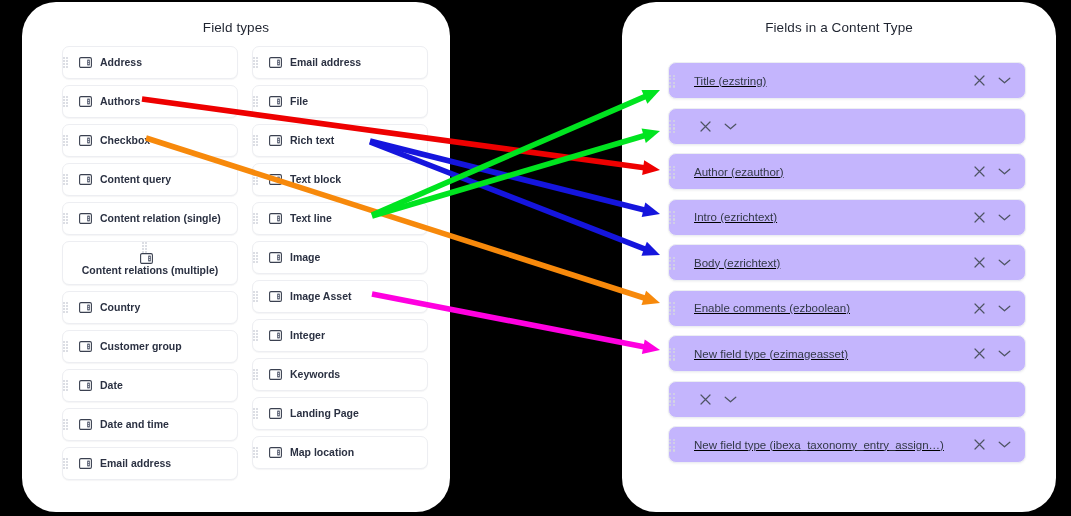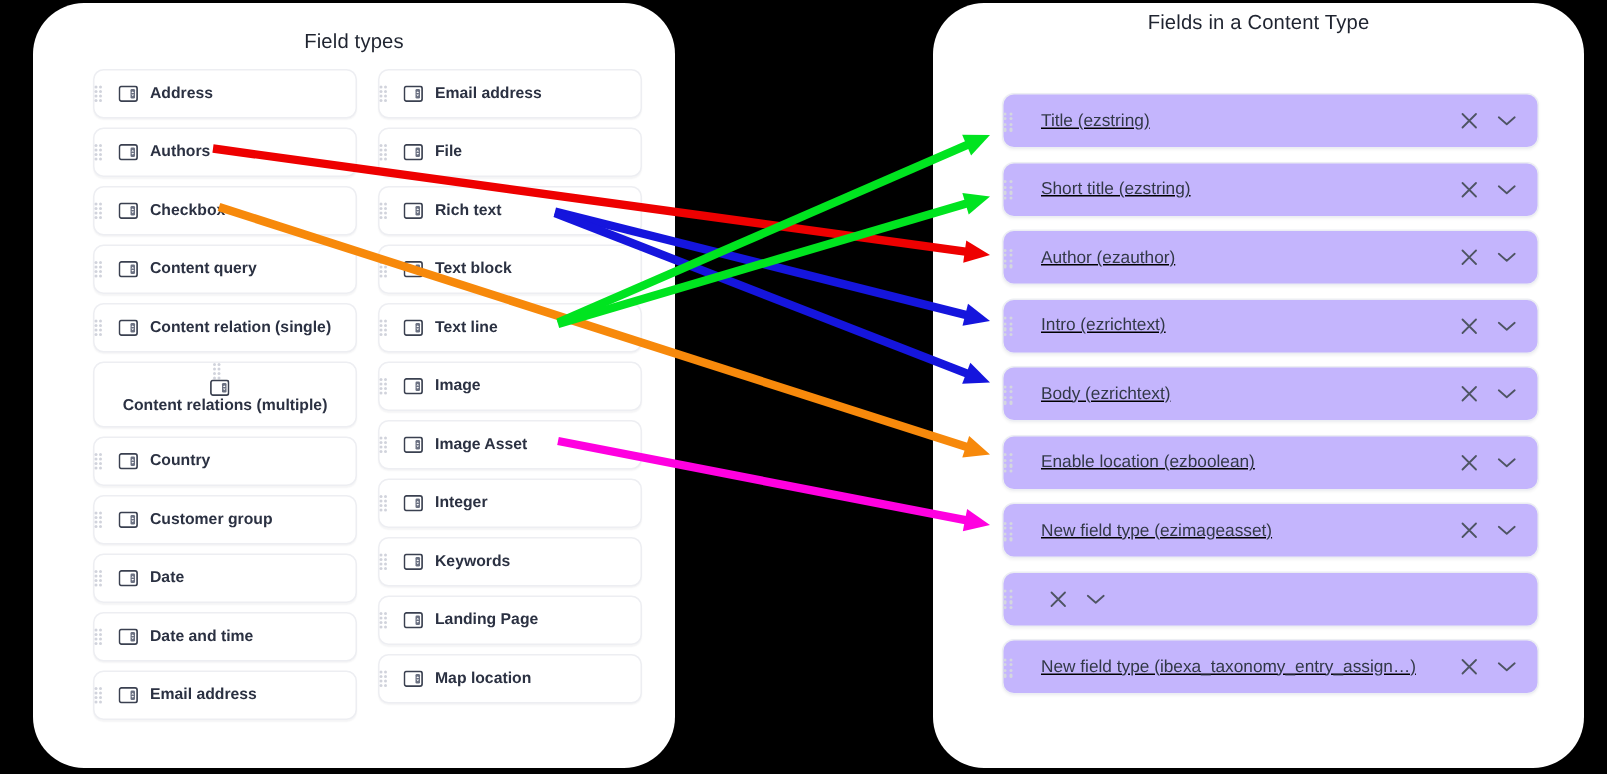--- a/index.html
+++ b/index.html
@@ -36,21 +36,21 @@
     position: absolute;
     left: 0;
     width: 100%;
     text-align: center;
     font-size: 13.5px;
     color: #1f2430;
     font-family: "Liberation Sans", sans-serif;
     letter-spacing: .1px;
   }
   #left-panel  .panel-title { top: 18px; }
-  #right-panel .panel-title { top: 5px; }
+  #right-panel .panel-title { top: 18px; }
 
   
   .ft-col {
     position: absolute;
     width: 176px;
   }
   #ft-col-a { left: 40px;  top: 44px; }
   #ft-col-b { left: 230px; top: 44px; }
 
   .ft-item {
@@ -676,21 +676,20 @@
           <span class="ct-dots">
             <i></i>
             <i></i>
             <i></i>
             <i></i>
             <i></i>
             <i></i>
             <i></i>
             <i></i>
           </span>
-          <span class="ct-label">Short title (ezstring)</span>
           <span class="ct-actions">
             <span class="icon-btn">
               <svg width="11" height="11" viewBox="0 0 11 11">
                 <path d="M1 1L10 10M10 1L1 10" stroke="#4e5463" stroke-width="1.2" stroke-linecap="round"></path>
               </svg>
             </span>
             <span class="icon-btn chev">
               <svg width="13" height="9" viewBox="0 0 13 9">
                 <path d="M1.2 2.2L6.5 6.8L11.8 2.2" stroke="#4e5463" stroke-width="1.2" fill="none" stroke-linecap="round" stroke-linejoin="round"></path>
               </svg>
@@ -776,21 +775,21 @@
           <span class="ct-dots">
             <i></i>
             <i></i>
             <i></i>
             <i></i>
             <i></i>
             <i></i>
             <i></i>
             <i></i>
           </span>
-          <span class="ct-label">Enable location (ezboolean)</span>
+          <span class="ct-label">Enable comments (ezboolean)</span>
           <span class="ct-actions">
             <span class="icon-btn">
               <svg width="11" height="11" viewBox="0 0 11 11">
                 <path d="M1 1L10 10M10 1L1 10" stroke="#4e5463" stroke-width="1.2" stroke-linecap="round"></path>
               </svg>
             </span>
             <span class="icon-btn chev">
               <svg width="13" height="9" viewBox="0 0 13 9">
                 <path d="M1.2 2.2L6.5 6.8L11.8 2.2" stroke="#4e5463" stroke-width="1.2" fill="none" stroke-linecap="round" stroke-linejoin="round"></path>
               </svg>

